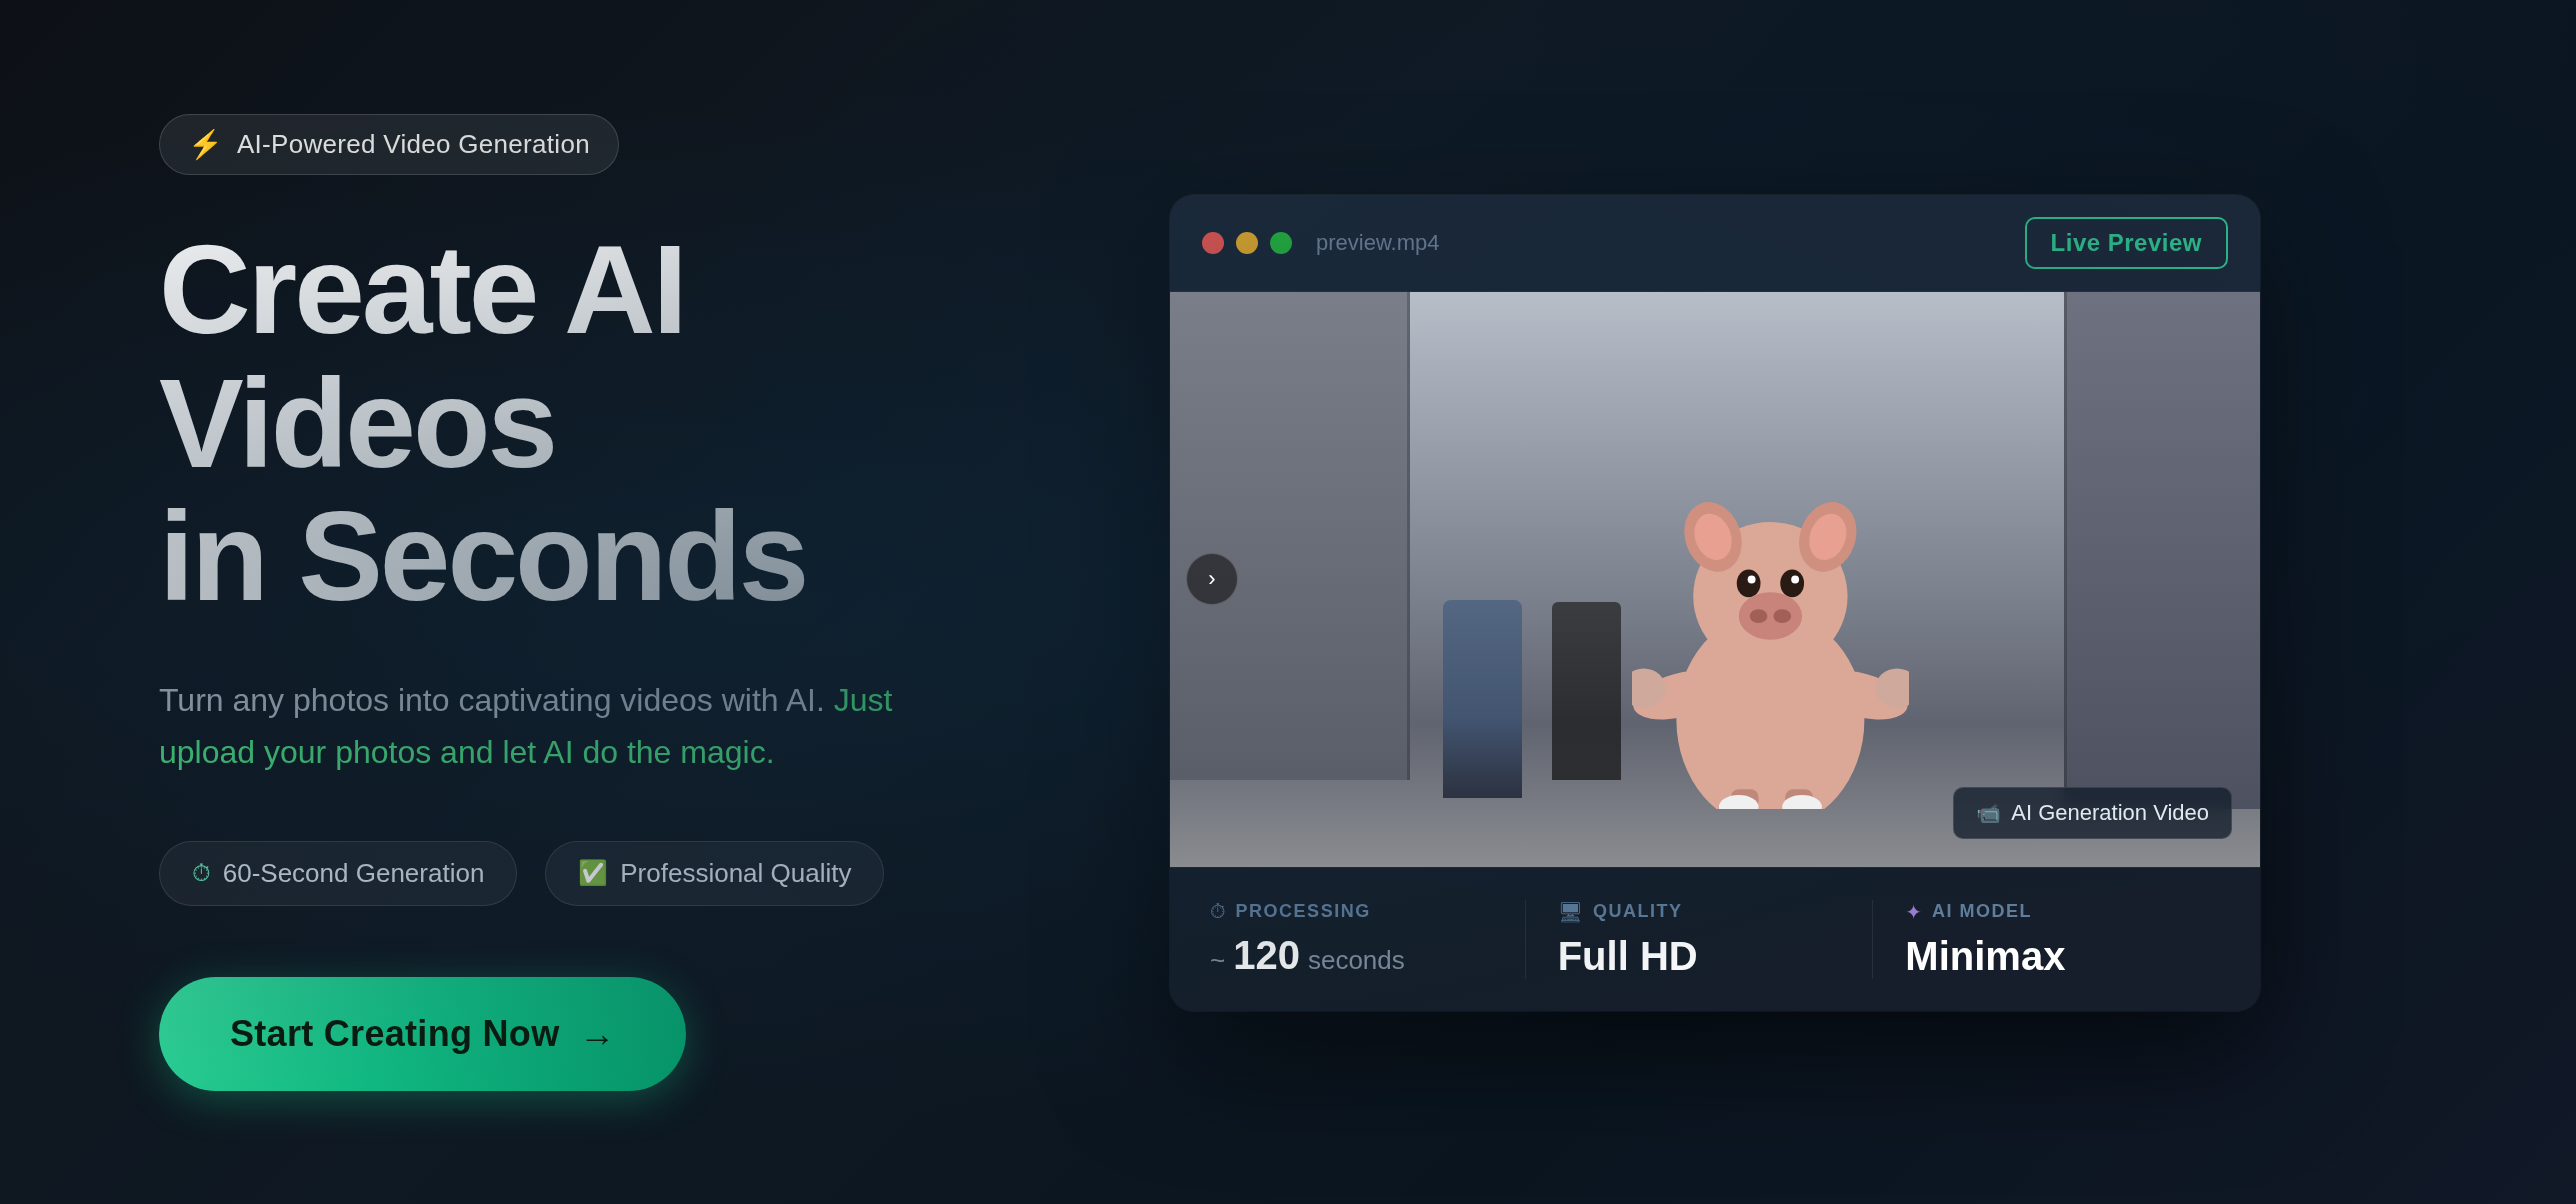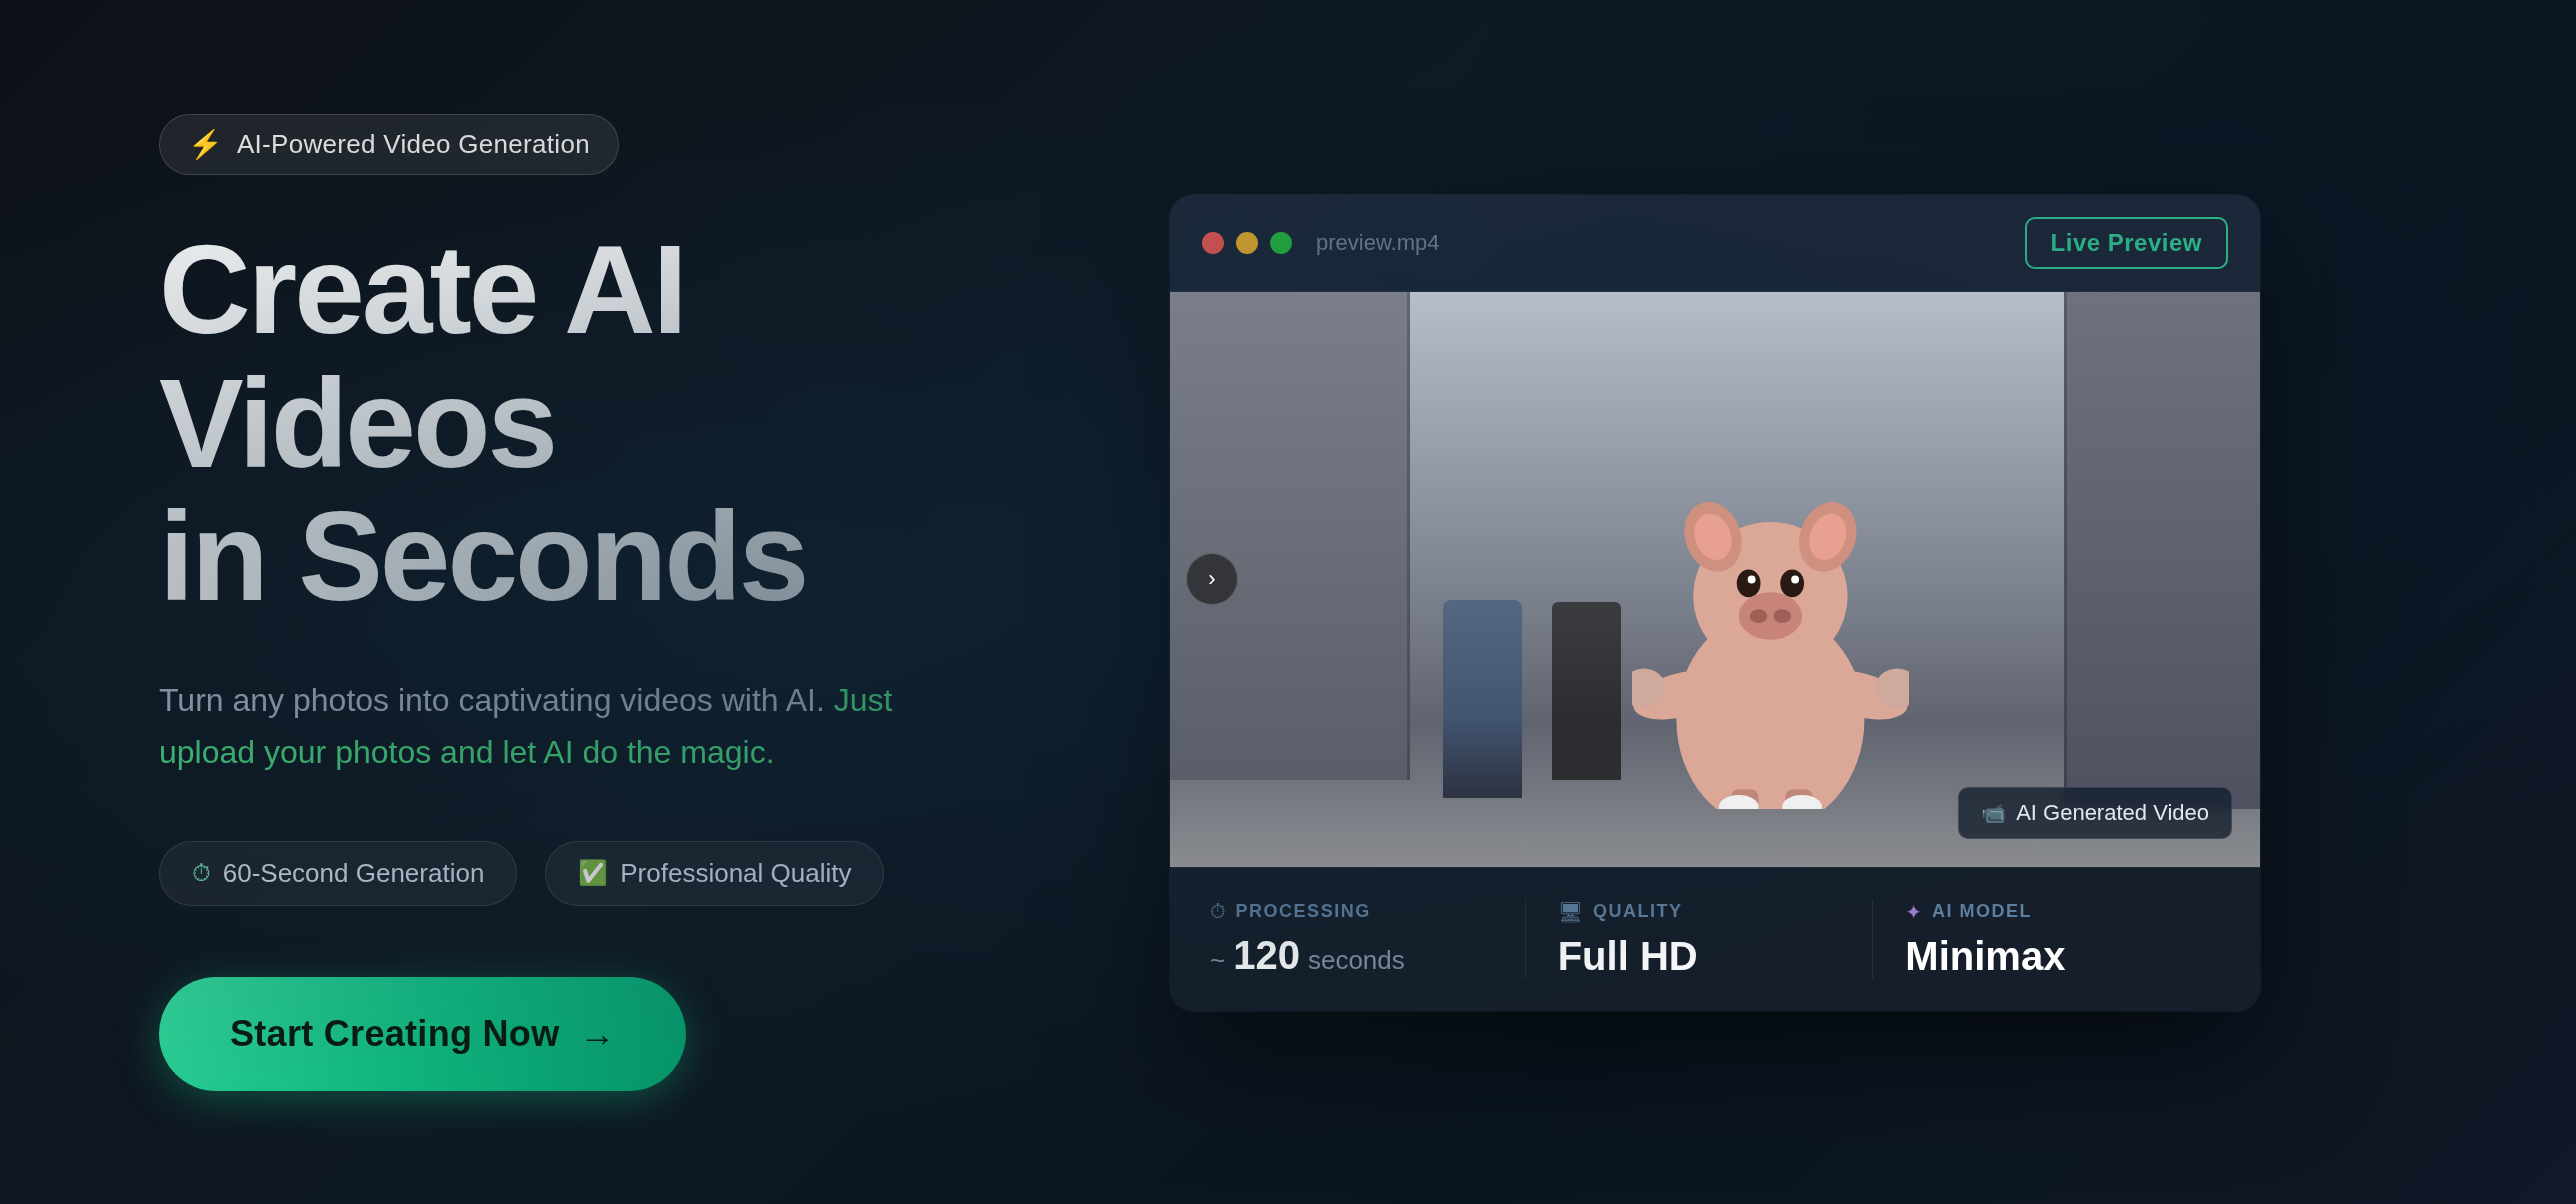--- a/index.html
+++ b/index.html
@@ -486,21 +486,21 @@
             </svg>
           </div>
         </div>
 
         <div class="nav-arrow">
           <span>›</span>
         </div>
 
         <div class="ai-video-label">
           <span class="ai-video-icon">📹</span>
-          <span class="ai-video-text">AI Generated Video</span>
+          <span class="ai-video-text">AI Generation Video</span>
         </div>
       </div>
 
       <div class="stats-bar">
 
         <div class="stat-item">
           <div class="stat-label-row">
             <span class="stat-icon">⏱</span>
             <span class="stat-label">PROCESSING</span>
           </div>

